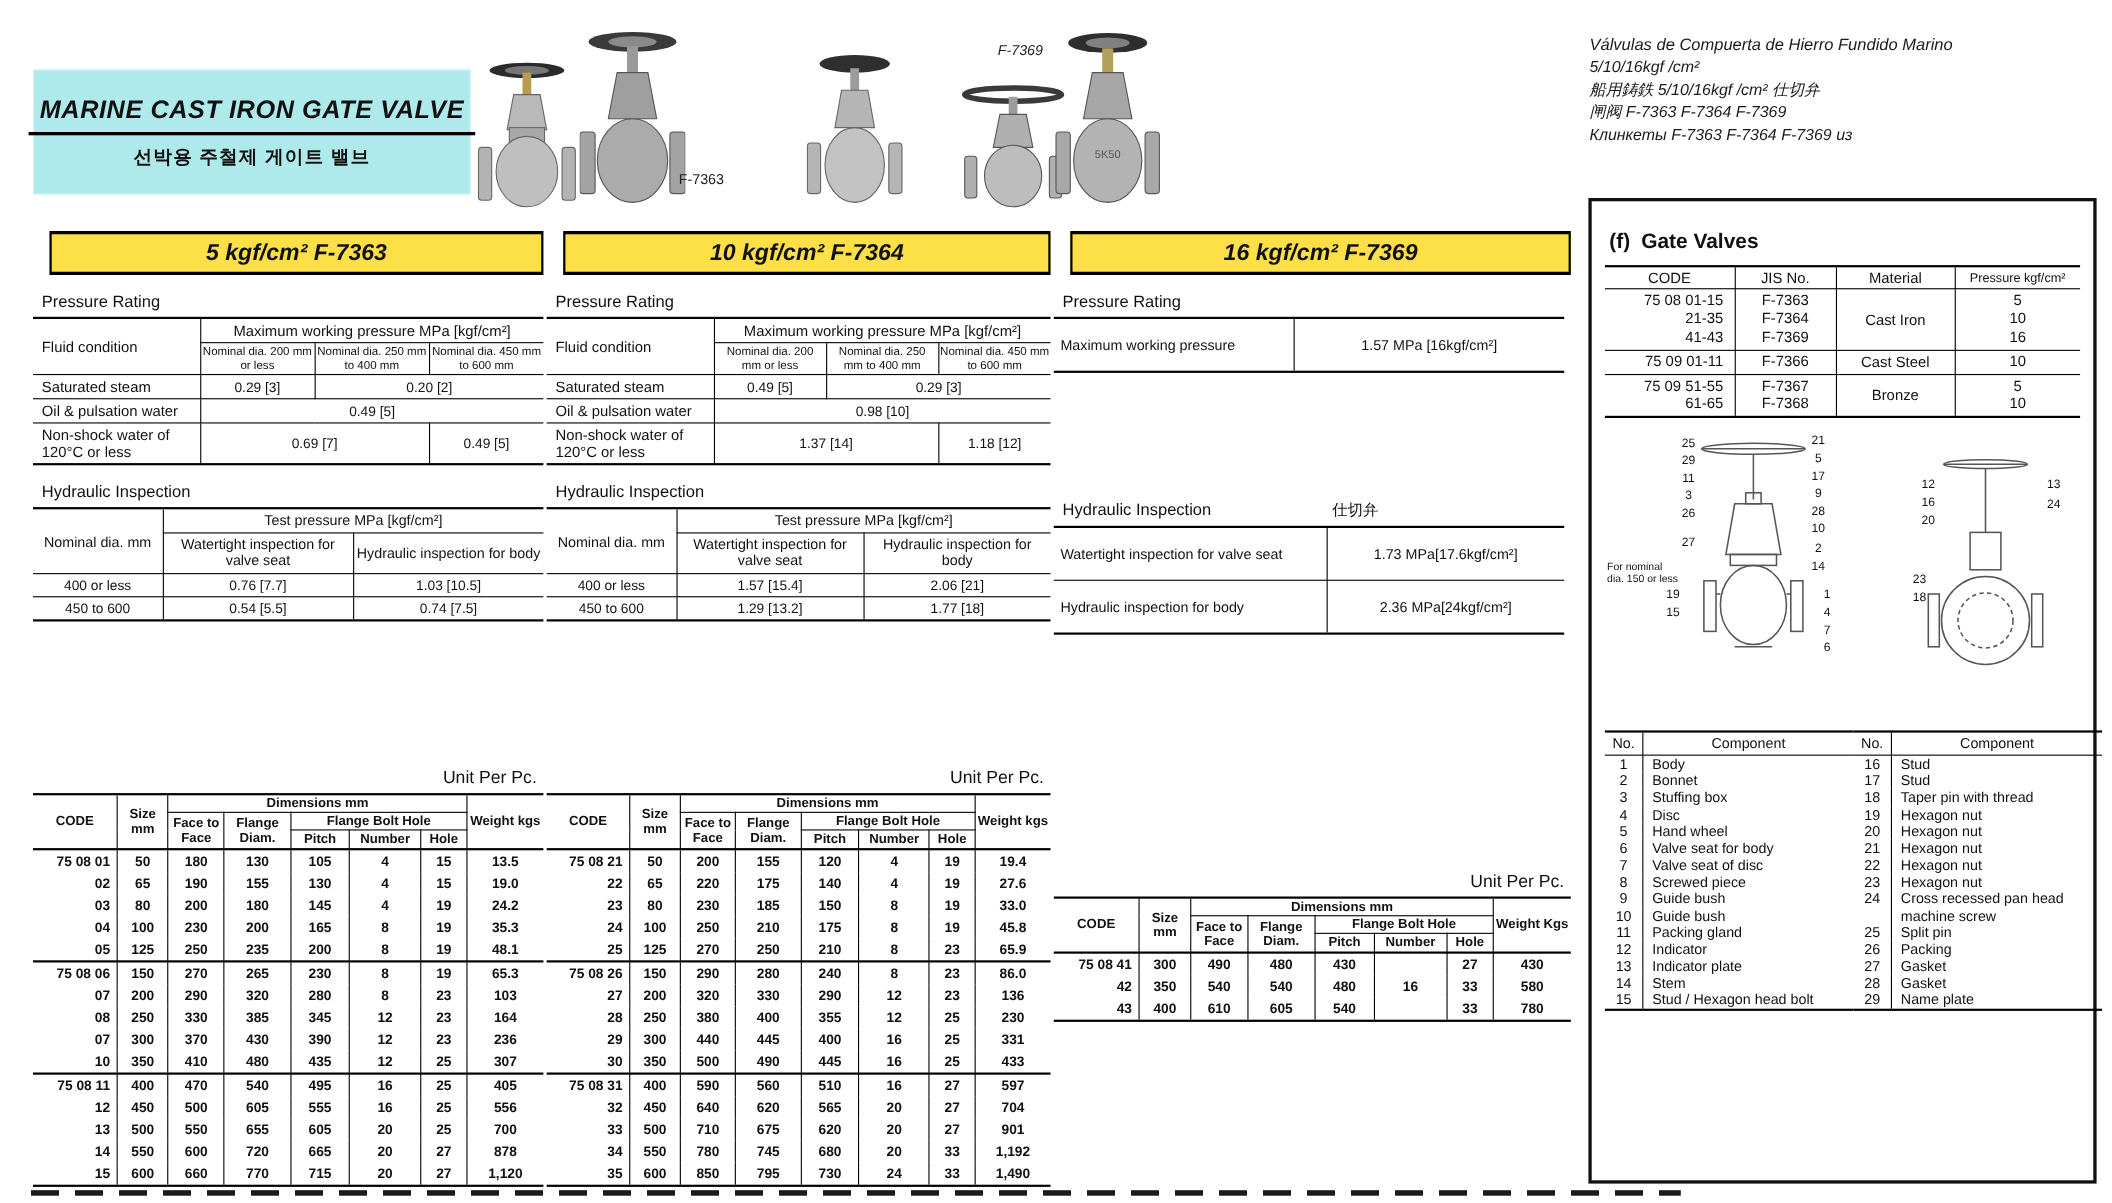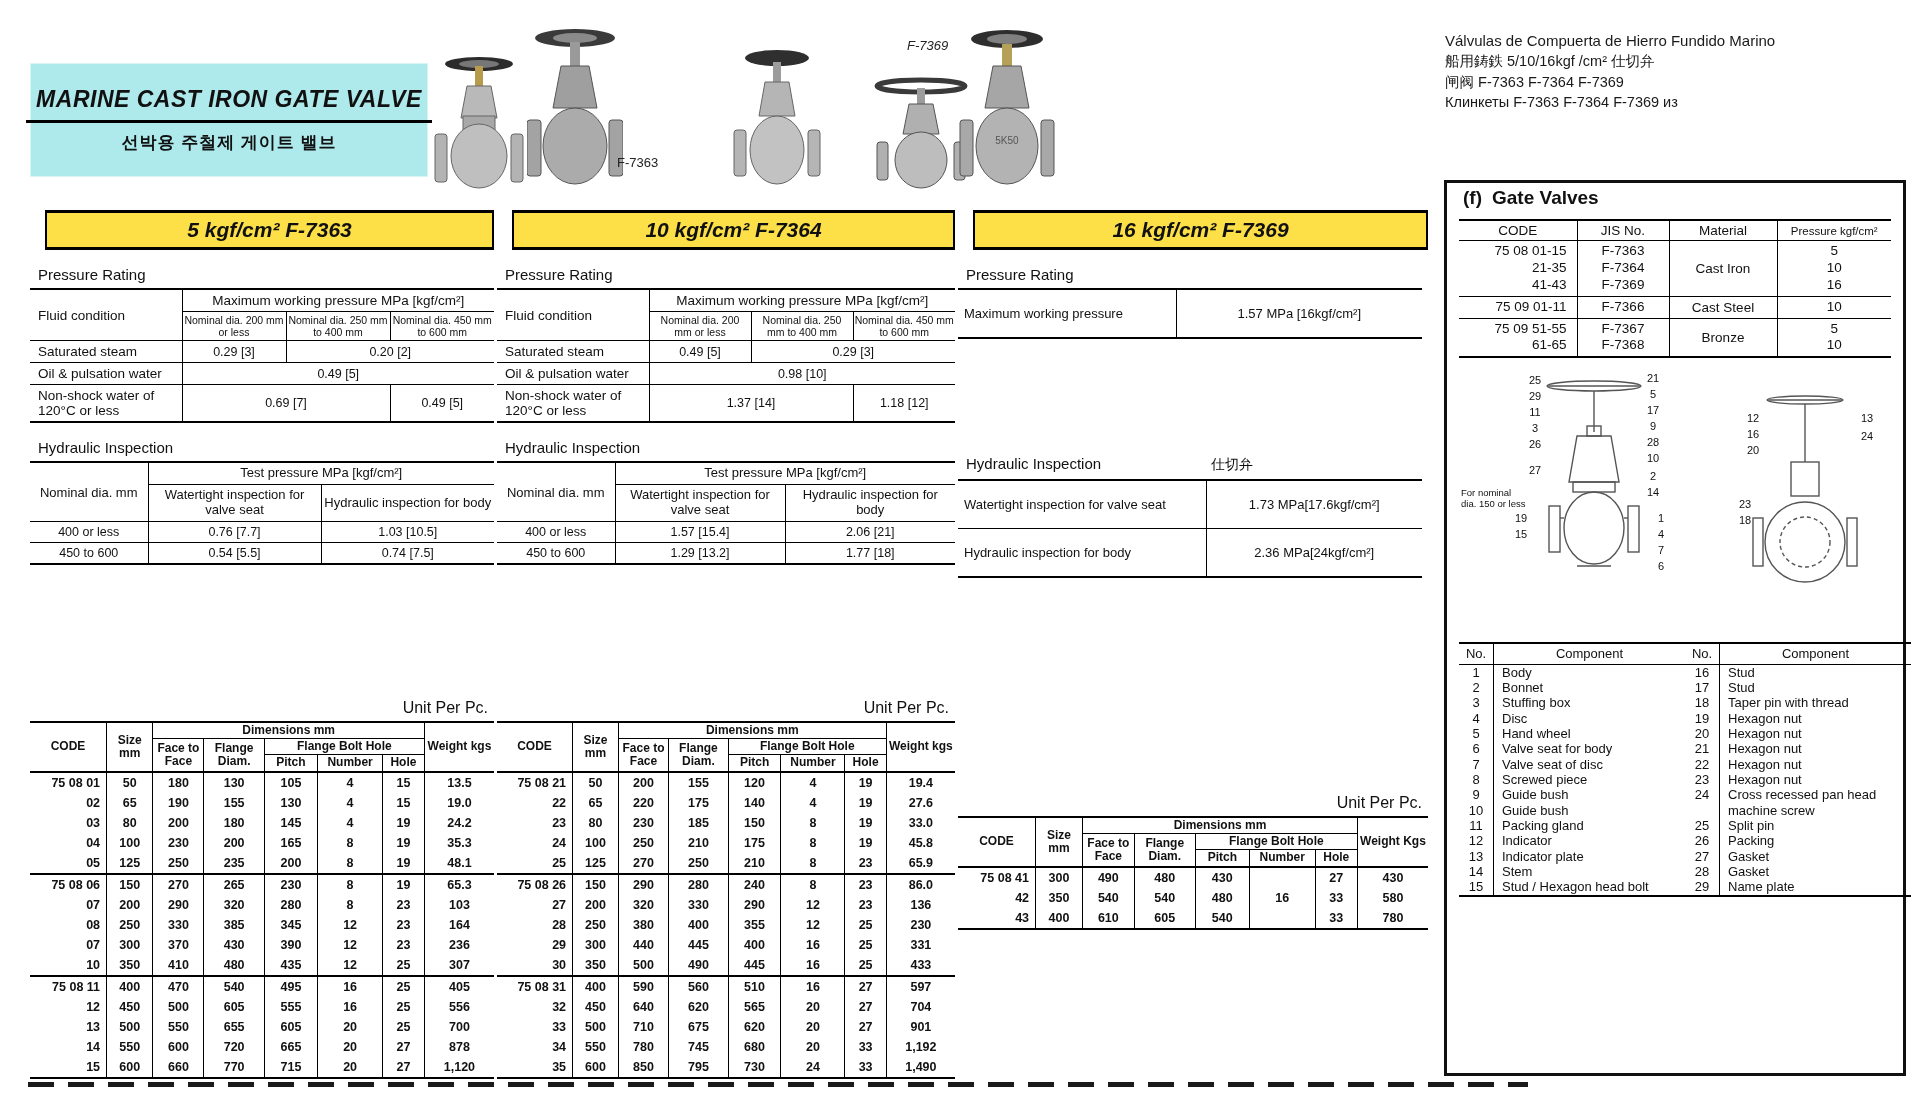--- a/index.html
+++ b/index.html
@@ -18,21 +18,21 @@
   .title-main{
     font-size:23px;font-weight:bold;font-style:italic;letter-spacing:.5px;
     border-bottom:3px solid #000;padding:0 10px 7px 10px;white-space:nowrap;
   }
   .title-kr{font-size:17px;font-weight:bold;margin-top:8px;letter-spacing:1px;}
 
   #photos{left:425px;top:10px;width:630px;height:185px;}
   .photo{position:absolute;}
   .photo-label{position:absolute;font-size:13px;color:#222;}
 
-  #intro{left:1445px;top:30px;width:460px;font-size:14.5px;line-height:1.42;color:#1a1a1a;}
+  #intro{left:1445px;top:30px;width:460px;font-size:14.5px;line-height:1.42;color:#1a1a1a;font-style:italic;}
   #intro .line{white-space:nowrap;}
 
   
   .spec-col{position:absolute;top:205px;height:880px;}
   #sec-0{left:30px;width:464px;}
   #sec-1{left:497px;width:458px;}
   #sec-2{left:958px;width:470px;}
 
   .sec-band{
     height:34px;background:#fde047;border-top:3px solid #000;border-bottom:3px solid #000;
@@ -65,21 +65,21 @@
   }
   .dims-table th{border-bottom:1px solid #000;font-size:12px;line-height:1.1;}
   .dims-table .grp-hd{border-bottom:1px solid #000;}
   .dims-table tbody{border-top:2px solid #000;}
   .dims-table .code-cell{text-align:right;padding-right:6px;white-space:nowrap;}
   .dims-table td{height:18px;}
 
   
   #right-panel{
     left:1444px;top:180px;width:462px;height:896px;border:3px solid #111;box-sizing:border-box;
-    padding:2px 10px;
+    padding:24px 10px;
   }
   .rp-title{font-size:19px;font-weight:bold;margin:2px 0 10px 6px;}
   .rp-title .pfx{margin-right:10px;}
   .jis-table td,.jis-table th{
     border:1.2px solid #000;font-size:13.5px;text-align:center;vertical-align:middle;padding:2px 3px;
   }
   .jis-table th{font-weight:normal;font-size:13.5px;}
   .jis-table .codes{text-align:right;padding-right:10px;white-space:nowrap;line-height:1.25;}
   .jis-table .jisno{line-height:1.25;}
   .jis-table .plist{line-height:1.25;}
@@ -160,20 +160,21 @@
     <rect x="1" y="94" width="13" height="56" rx="3" fill="#a8a8a8" stroke="#555"></rect>
     <rect x="82" y="94" width="13" height="56" rx="3" fill="#a8a8a8" stroke="#555"></rect>
     <text x="48" y="118" font-size="10" text-anchor="middle" fill="#555">5K50</text>
   </svg>
   <div class="photo-label" style="left:192px;top:145px">F-7363</div>
   <div class="photo-label" style="left:482px;top:28px;font-style:italic">F-7369</div>
 </div>
 
 <div id="intro" class="abs">
     <div class="line" style="font-size:15px">Válvulas de Compuerta de Hierro Fundido Marino</div>
+    <div class="line">5/10/16kgf /cm²</div>
     <div class="line">船用鋳鉄 5/10/16kgf /cm² 仕切弁</div>
     <div class="line">闸阀 F-7363 F-7364 F-7369</div>
     <div class="line">Клинкеты F-7363 F-7364 F-7369 из</div>
   </div>
 
 <div id="sections">
     <div class="spec-col" id="sec-0">
       <div class="sec-band">5 kgf/cm²   F-7363</div>
       <div class="sub-label">Pressure Rating</div>
       <div class="tbl-wrap">

